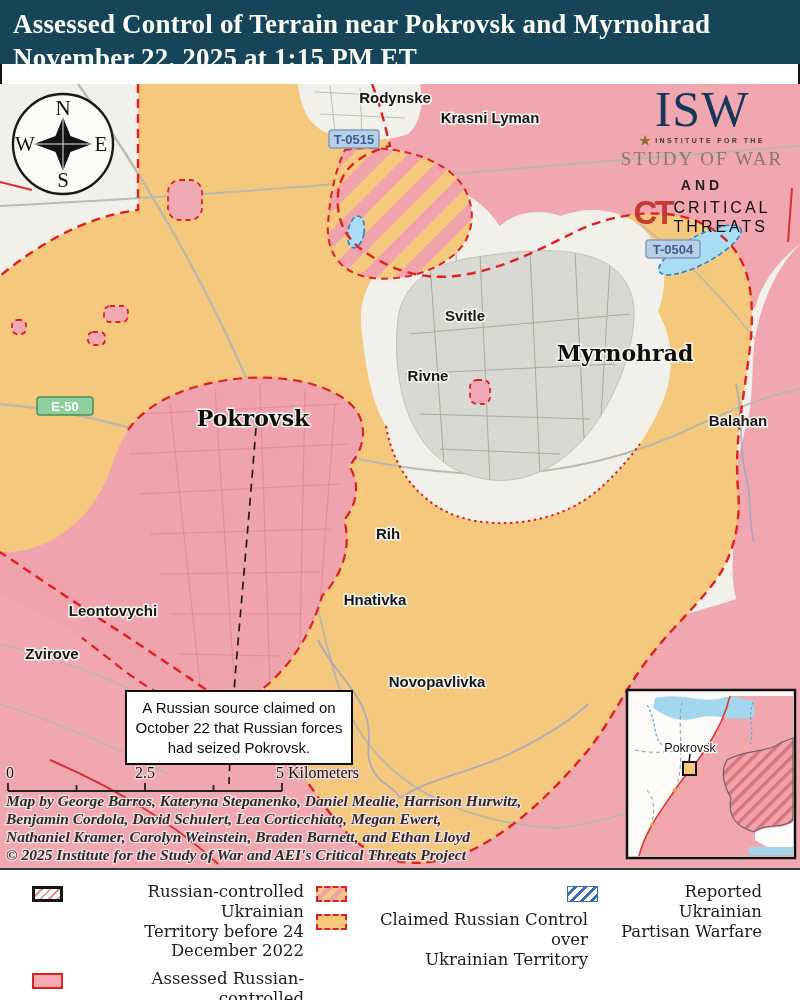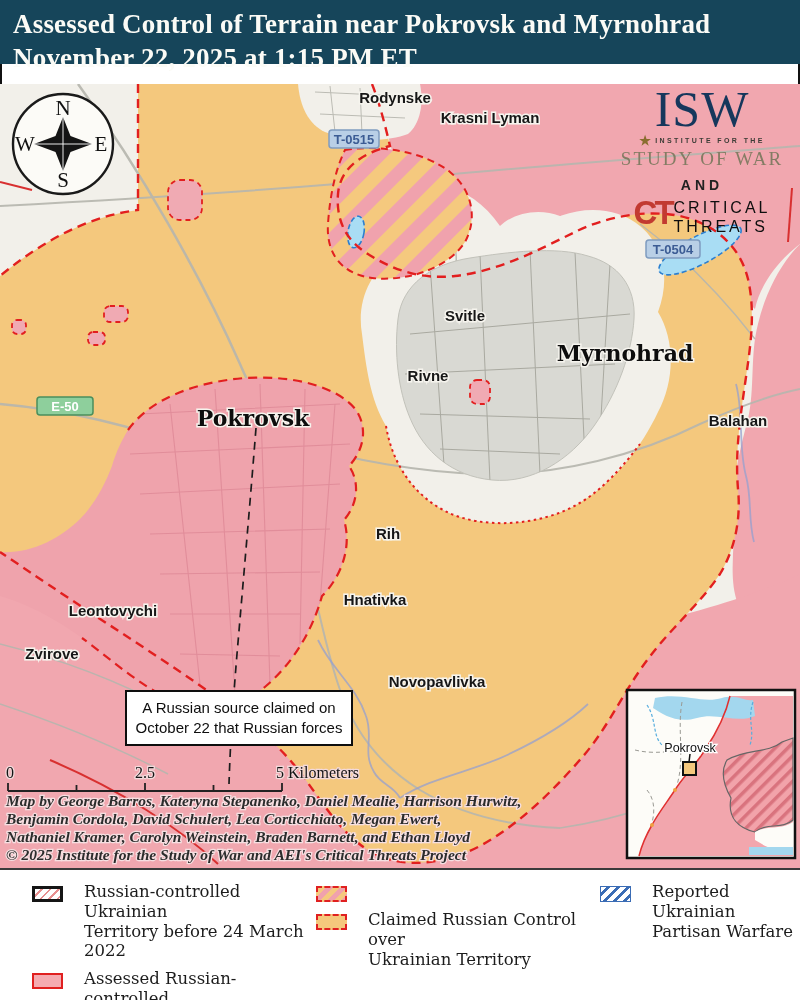--- a/index.html
+++ b/index.html
@@ -30,23 +30,23 @@
   
   .callout{position:absolute;left:125px;top:606px;width:218px;background:#fff;
            border:2px solid #0e0e0e;padding:6px 3px;text-align:center;
            font-size:15px;line-height:1.32;color:#0e0e0e;}
   
   .legend{position:absolute;left:0;top:868px;width:800px;height:132px;background:#fff;
           border-top:2px solid #3a3a3a;box-sizing:border-box;}
   .lcol{position:absolute;top:12px;}
   .lcol1{left:32px;width:272px;}
   .lcol2{left:316px;width:272px;}
-  .lcol3{left:600px;width:195px;}
+  .lcol3{left:567px;width:195px;}
   .litem{display:flex;gap:21px;margin-bottom:8px;font-family:"DejaVu Serif",serif;
-         font-size:16.5px;line-height:1.2;color:#1c1c1c;}
+         font-size:16.5px;line-height:1.2;color:#1c1c1c;text-align:right;}
   .sw{width:31px;height:16px;flex:0 0 auto;margin-top:4px;box-sizing:border-box;}
   .sw-prewar{background:repeating-linear-gradient(135deg,#fff 0 4px,#e89090 4px 6px);border:3px solid #151515;}
   .sw-solid{background:#f5abb1;border:2.5px solid #e02020;}
   .sw-infil{background:repeating-linear-gradient(135deg,#f5c97e 0 5px,#f0a2ad 5px 10px);border:2px dashed #e02020;}
   .sw-claim{background:#f5c87c;border:2px dashed #e02020;}
   .sw-partisan{background:repeating-linear-gradient(135deg,#fff 0 4px,#3a6cb5 4px 7px);border:1.5px solid #3a6cb5;}
   
   text{font-family:"Liberation Sans",sans-serif;}
   .place{font-size:15px;font-weight:bold;fill:#161616;paint-order:stroke;
          stroke:#f6f4ee;stroke-width:3px;text-anchor:middle;}
@@ -260,29 +260,30 @@
         <div class="ct-text">
           <div>CRITICAL</div>
           <div>THREATS</div>
         </div>
       </div>
     </div>
 
     <div class="callout">
       <div>A Russian source claimed on</div>
       <div>October 22 that Russian forces</div>
+      <div>had seized Pokrovsk.</div>
     </div>
   </div>
 
   <div class="legend">
     <div class="lcol lcol1">
       <div class="litem">
         <div class="sw sw-prewar"></div>
         <div><span>Russian-controlled Ukrainian</span><br>
-             <span>Territory before 24 March 2022</span></div>
+             <span>Territory before 24 December 2022</span></div>
       </div>
       <div class="litem">
         <div class="sw sw-solid"></div>
         <div><span>Assessed Russian-controlled</span><br>
              </div>
       </div>
 
     </div>
     <div class="lcol lcol2">
       <div class="litem">

